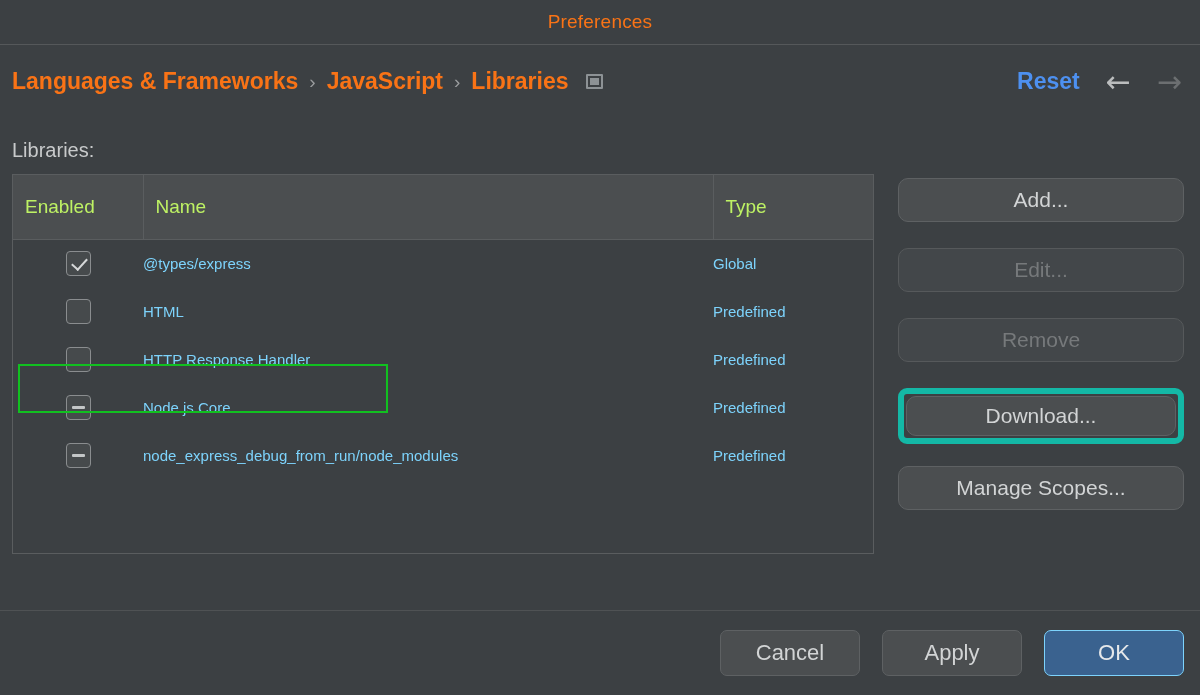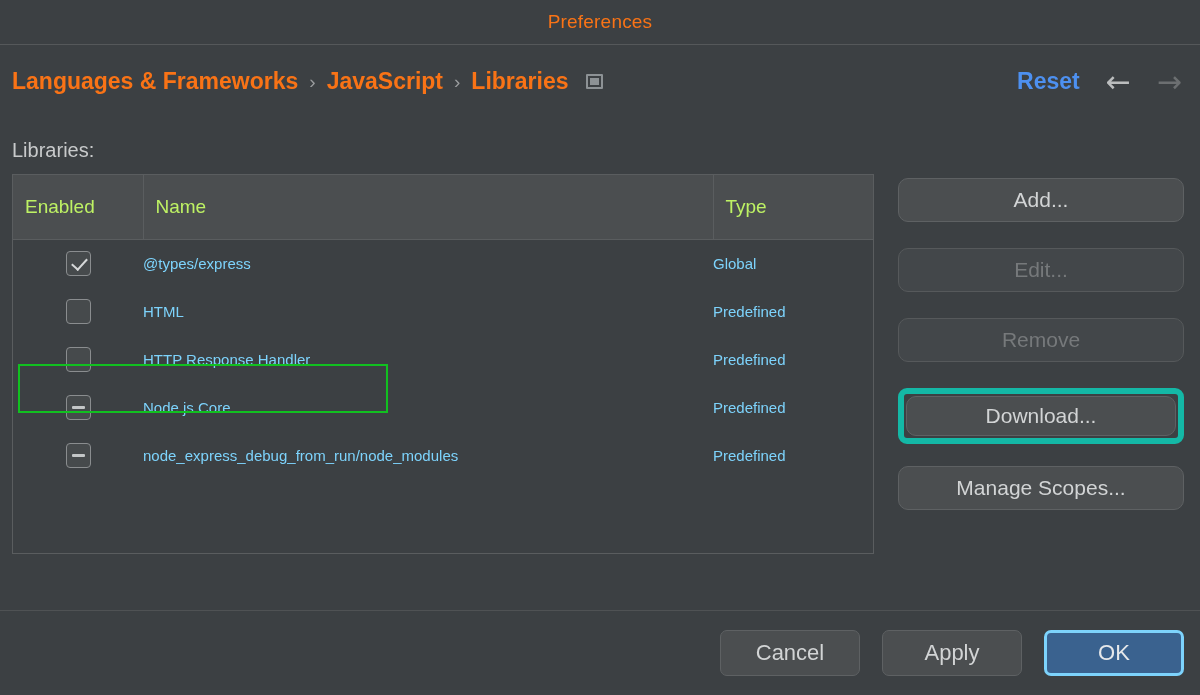--- a/index.html
+++ b/index.html
@@ -265,21 +265,21 @@
     border: 1px solid #5e6163;
     background: #4b4e50;
     color: #d2d4d5;
     font-size: 22px;
     font-family: "Liberation Sans", sans-serif;
     cursor: pointer;
     padding: 4px 22px;
   }
   .foot-btn.primary {
     background: #3a628f;
-    border: 3px solid #7dd3fc;
+    border: 1px solid #7dd3fc;
     color: #e6e8ea;
   }
 </style>
 </head>
 <body>
 
 <div id="dialog">
 
   <div id="titlebar">
     <span class="title">Preferences</span>

